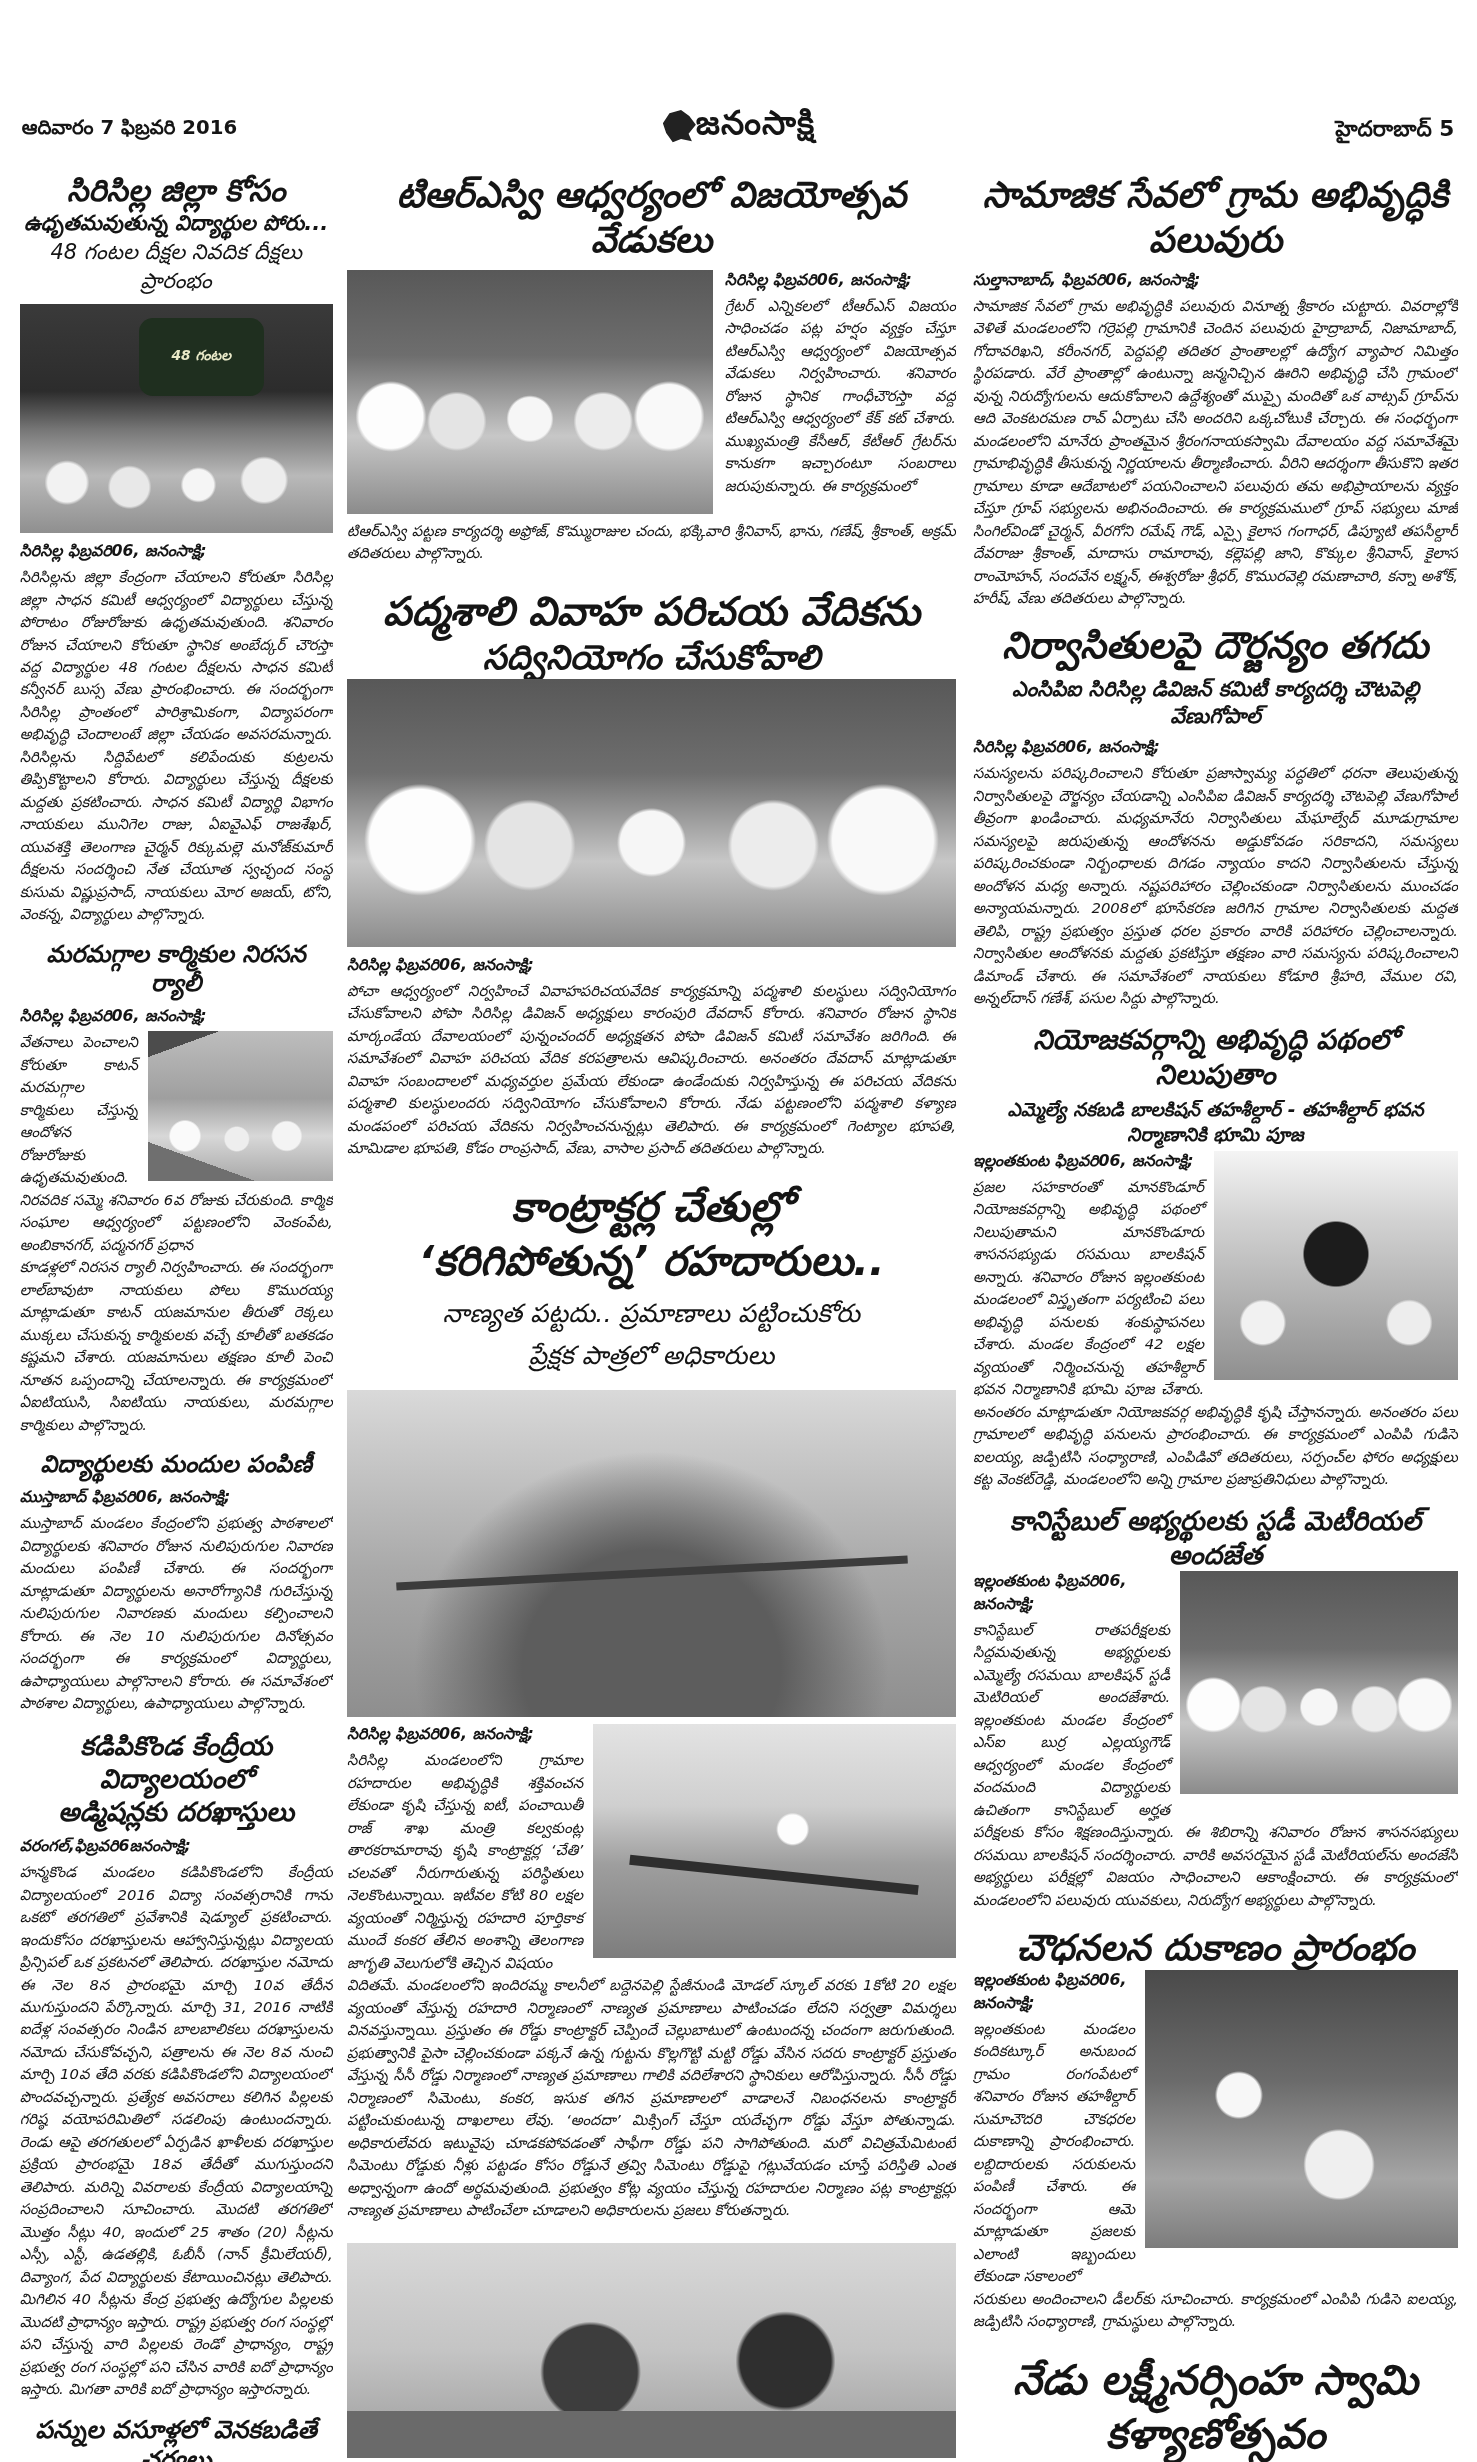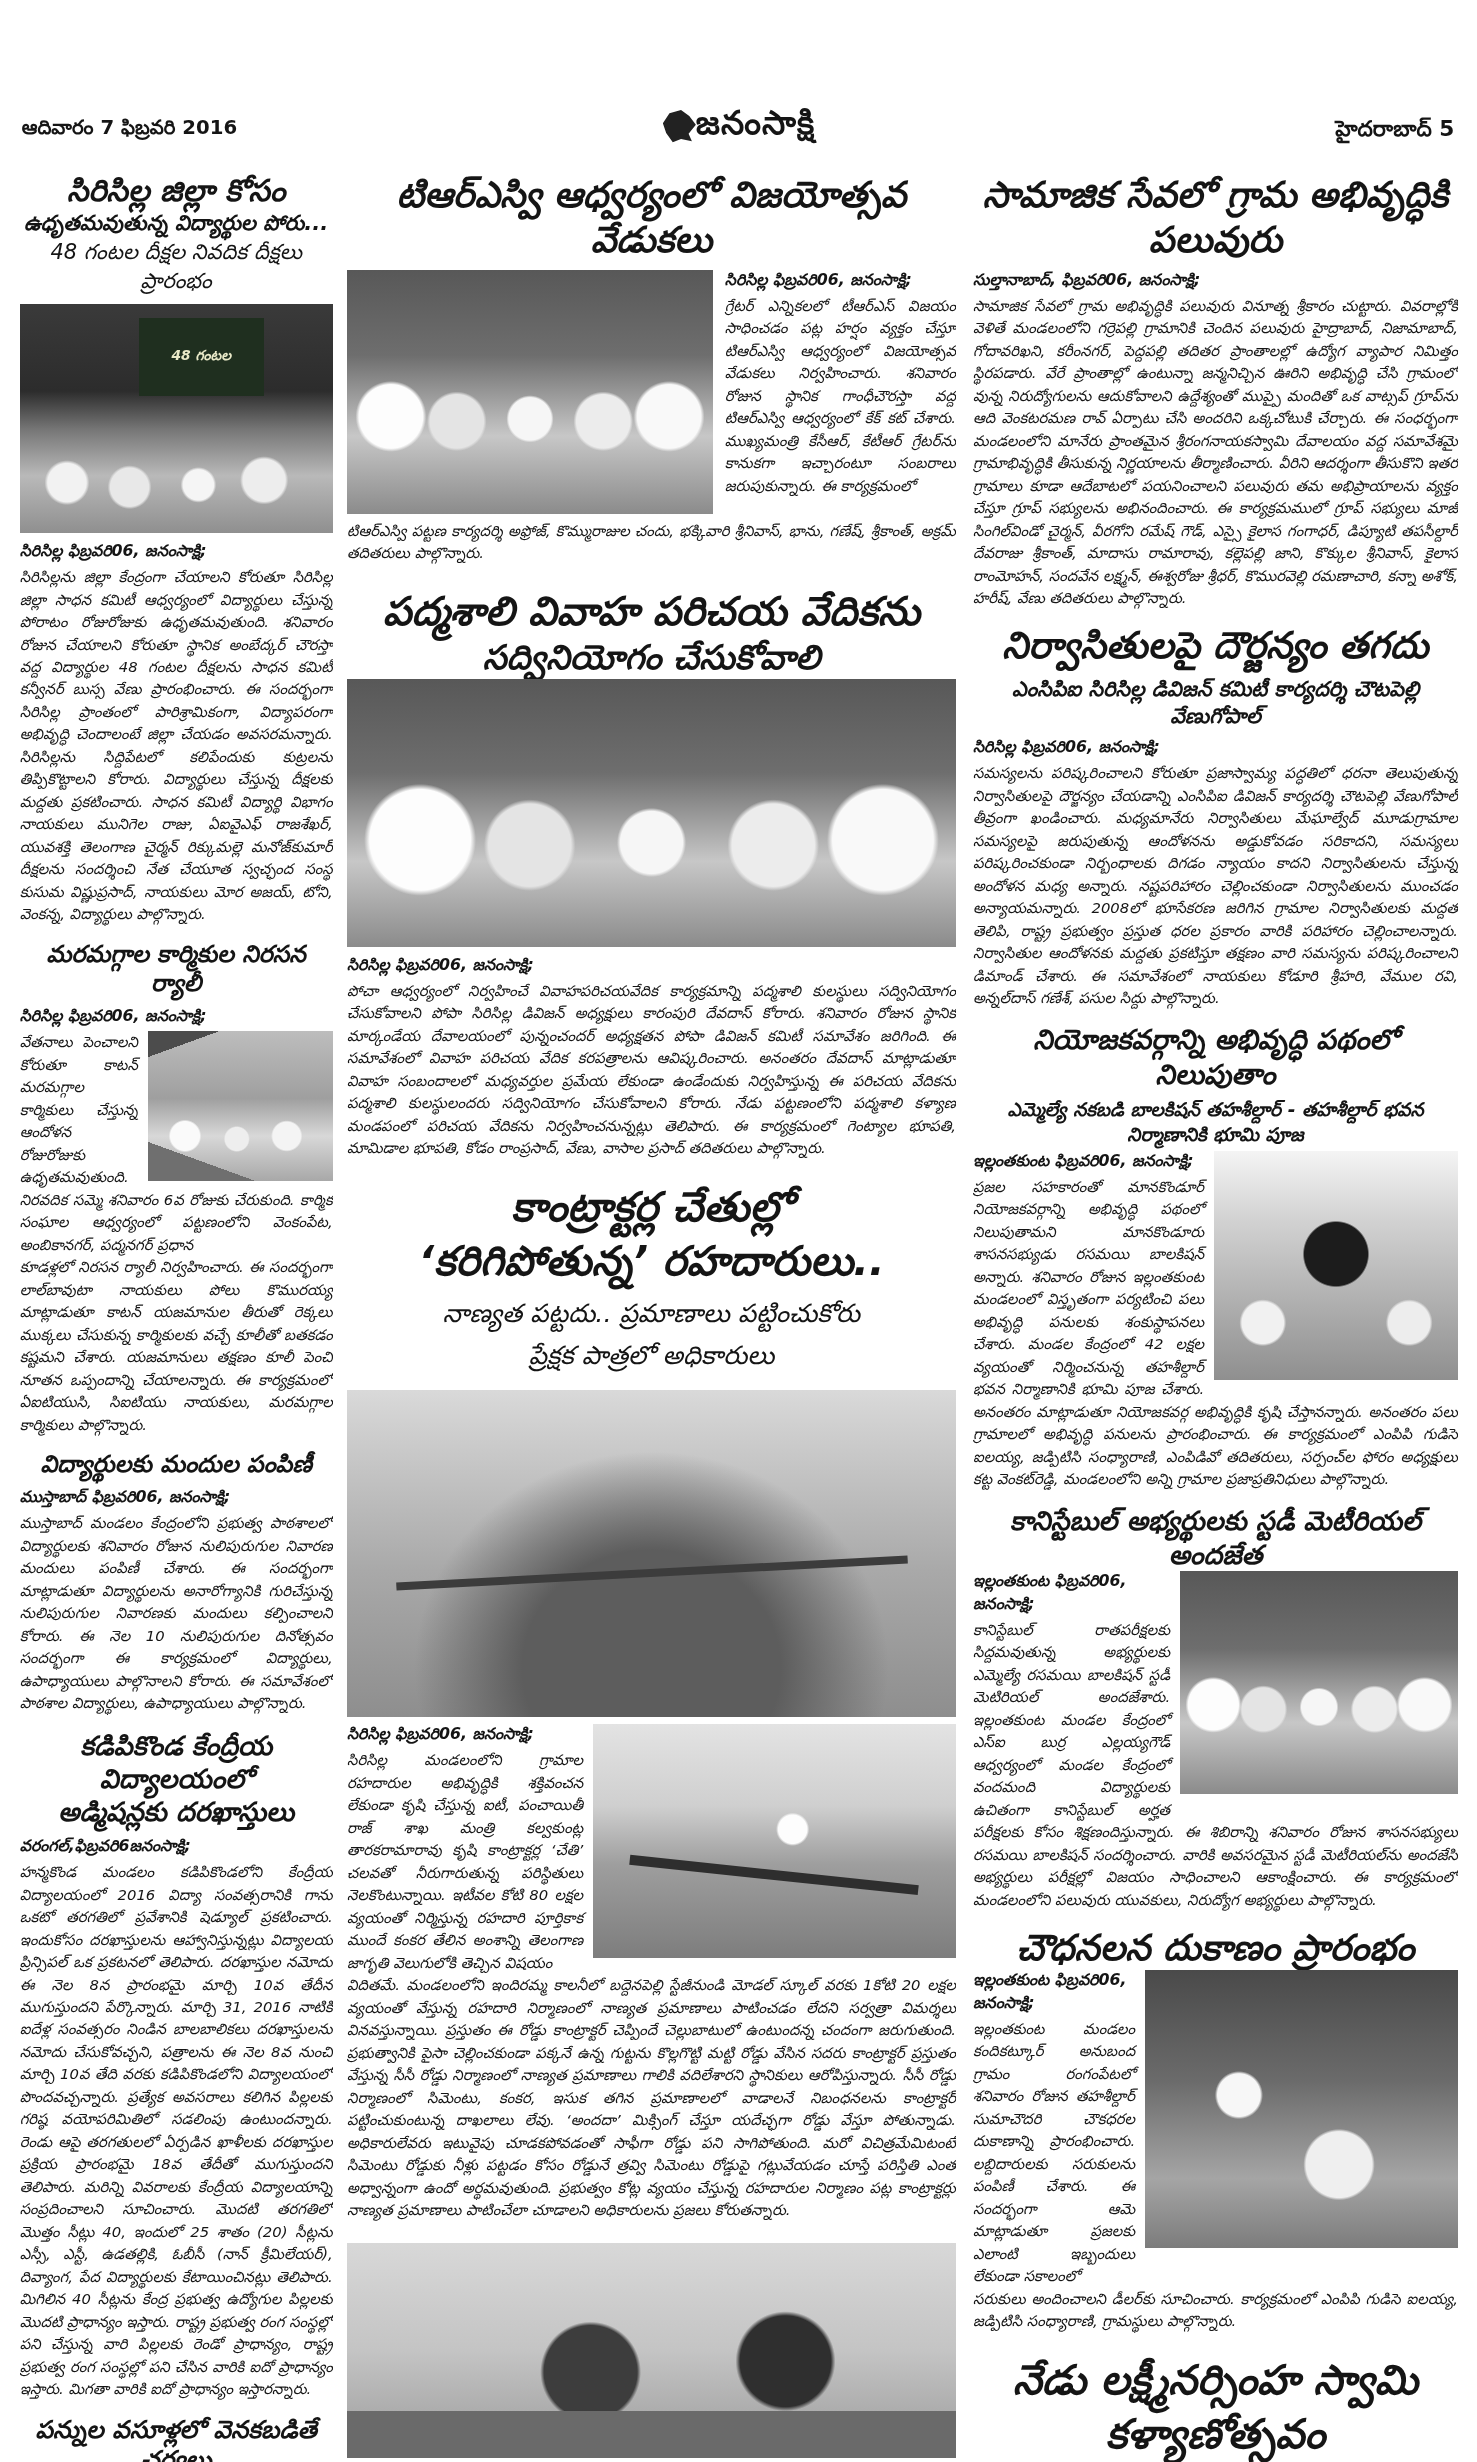--- a/index.html
+++ b/index.html
@@ -34,21 +34,21 @@
   .ph-full{width:100%;}
   .ph-right{float:right;margin:0 0 5.9px 9.9px;}
   .ph-left{float:left;margin:0 11.8px 5.9px 0;}
   .ph-crowd{background:
       radial-gradient(circle at 15% 78%, #f2f2f2 0 6%, transparent 7%),
       radial-gradient(circle at 35% 80%, #e8e8e8 0 7%, transparent 8%),
       radial-gradient(circle at 57% 79%, #f5f5f5 0 6%, transparent 7%),
       radial-gradient(circle at 78% 77%, #ededed 0 7%, transparent 8%),
       linear-gradient(180deg,#3a3a3a 0%,#2c2c2c 38%,#777 55%,#b9b9b9 75%,#8f8f8f 100%);}
   .ph-banner{position:absolute;left:38%;top:6%;width:40%;height:34%;background:#1f2f1f;
-      color:#e9e9c8;font-size:13.8px;font-weight:bold;display:flex;align-items:center;justify-content:center;text-align:right;}
+      color:#e9e9c8;font-size:13.8px;font-weight:bold;display:flex;align-items:center;justify-content:center;text-align:right;border-radius:14px;}
   .ph-flags{background:
       radial-gradient(circle at 20% 70%, #fafafa 0 8%, transparent 9%),
       radial-gradient(circle at 48% 72%, #eee 0 8%, transparent 9%),
       radial-gradient(circle at 75% 70%, #f4f4f4 0 8%, transparent 9%),
       linear-gradient(20deg,#6f6f6f 0 18%,transparent 18%),
       linear-gradient(160deg,#4c4c4c 0 12%,transparent 12%),
       linear-gradient(180deg,#bdbdbd 0%,#9f9f9f 45%,#d8d8d8 70%,#a8a8a8 100%);}
   .ph-group{background:
       radial-gradient(circle at 12% 60%, #fdfdfd 0 9%, transparent 10%),
       radial-gradient(circle at 30% 62%, #e4e4e4 0 9%, transparent 10%),

